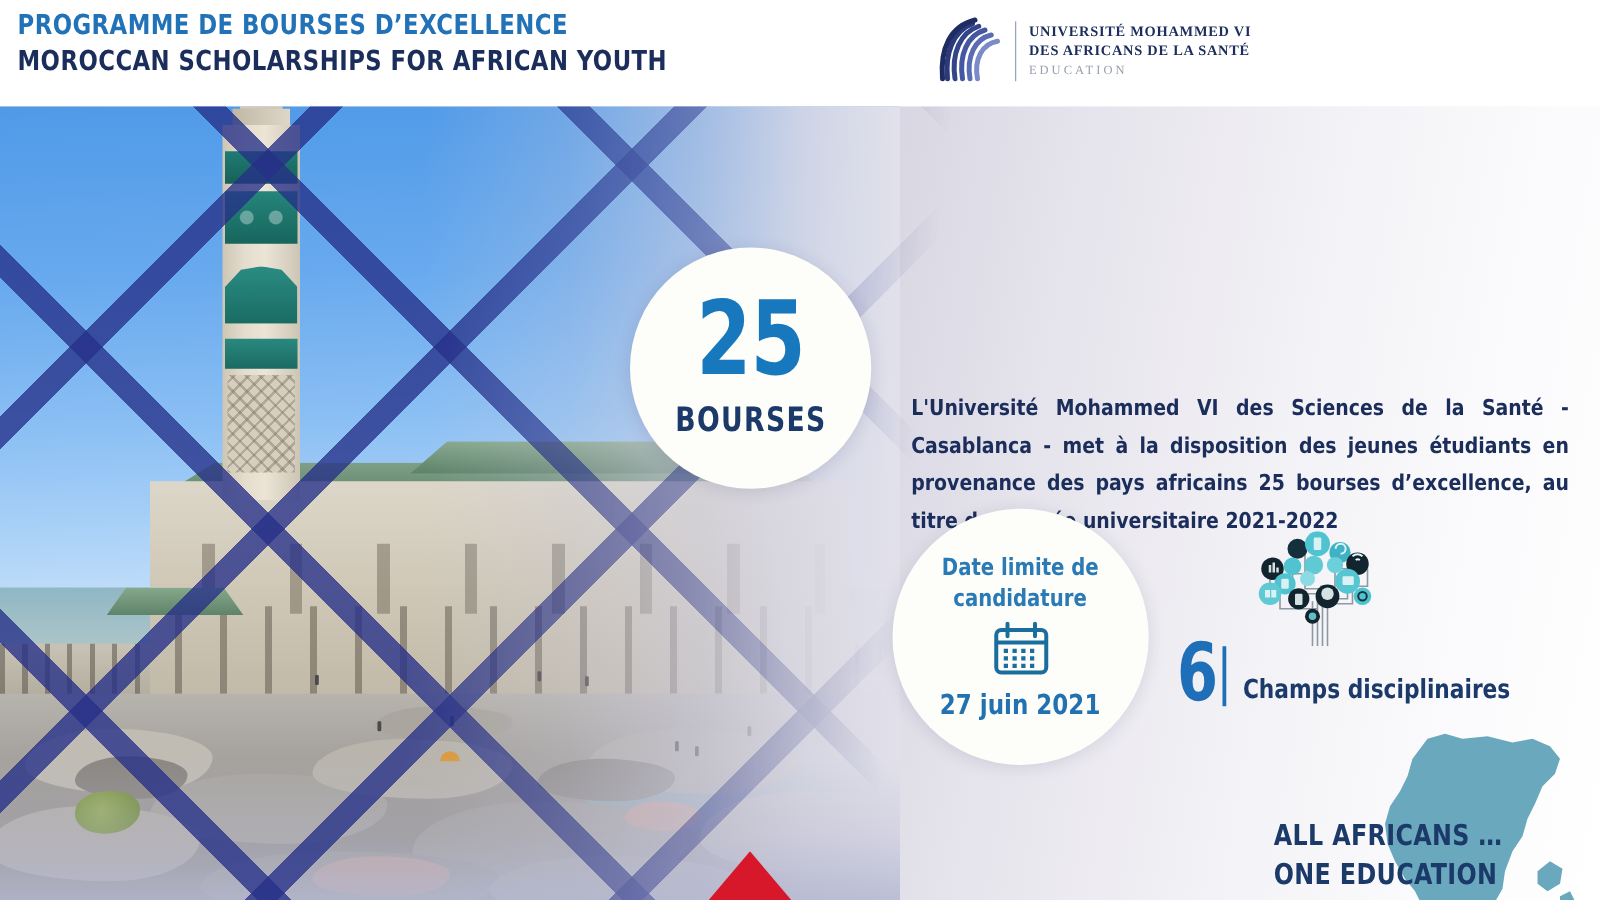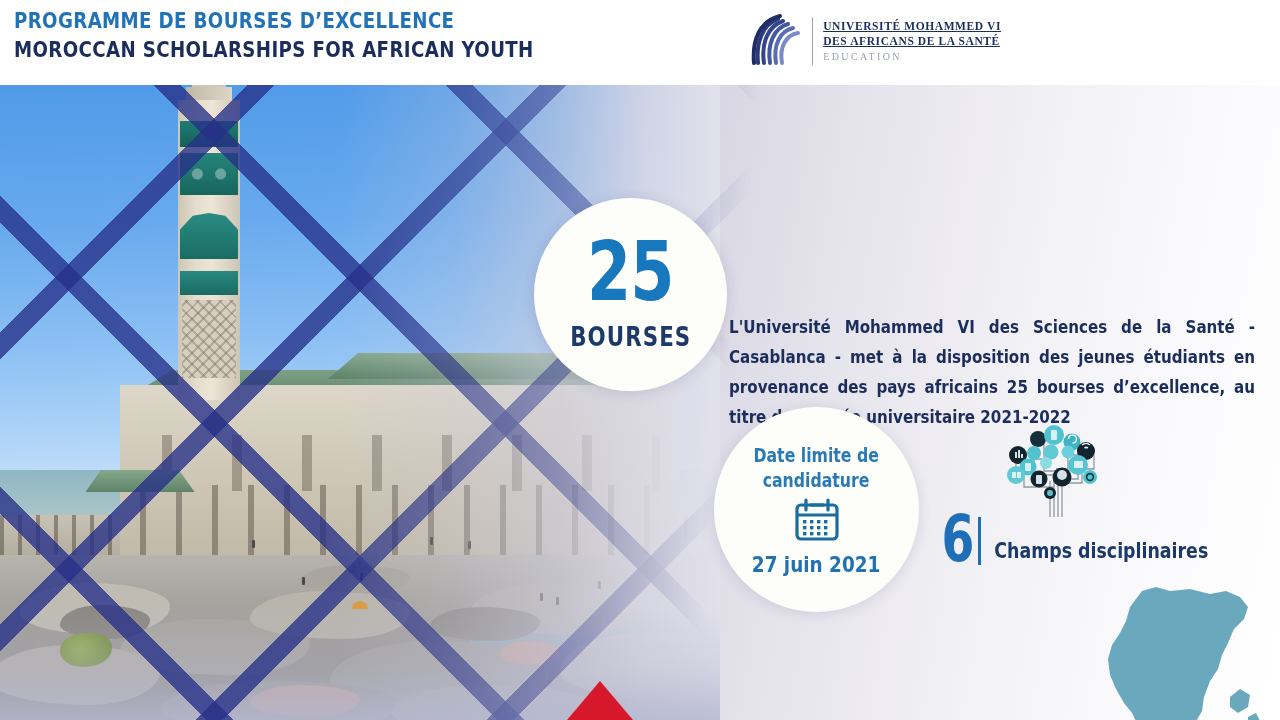--- a/index.html
+++ b/index.html
@@ -33,21 +33,20 @@
 
   
   #logo { position:absolute; right:16px; top:10px; display:flex; align-items:center; height:62px; }
   #logo-mark { width:58px; height:56px; }
   #logo-rule { width:1px; height:48px; background:#9aa3b8; margin:0 10px 0 6px; }
   #logo-text { line-height:1.32; }
   .logo-t1, .logo-t2 {
     font-size:11.5px; font-weight:bold; color:#1b2d5b;
     letter-spacing:0.6px; font-family:"Liberation Serif", serif;
     white-space:nowrap;
-    text-decoration:underline;
   }
   .logo-t3 {
     font-size:10px; color:#98a0ae; letter-spacing:2.4px;
     font-family:"Liberation Serif", serif; margin-top:1px;
   }
 
   
   #canvas {
     position:absolute; left:0; top:85px; width:1280px; height:635px;
     overflow:hidden;
@@ -173,21 +172,21 @@
     mask-image:linear-gradient(96deg, rgba(0,0,0,1) 0%, rgba(0,0,0,1) 48%, rgba(0,0,0,.55) 72%, rgba(0,0,0,0) 92%);
   }
 
   
   #flag { position:absolute; left:495px; top:596px; width:210px; height:124px; overflow:hidden; z-index:12; }
   #flag-tri { position:absolute; left:0; top:0; width:210px; height:124px;
     background:#d7182a; clip-path:polygon(50% 0, 100% 100%, 0 100%); }
 
   
   #circle-25 {
-    position:absolute; left:534px; top:113px; width:193px; height:193px;
+    position:absolute; left:504px; top:113px; width:193px; height:193px;
     border-radius:50%; background:#fdfdfa; z-index:20;
     display:flex; flex-direction:column; align-items:center; justify-content:center;
     box-shadow:0 2px 14px rgba(40,45,90,.14);
   }
   #num-25 {
     font-size:82px; font-weight:bold; color:#1878bd; line-height:.86;
     font-family:"DejaVu Sans Condensed","Liberation Sans", sans-serif;
     transform:scaleX(.86); letter-spacing:-1px;
   }
   #lbl-bourses {
@@ -439,20 +438,24 @@
   <span id="africa">
     <svg width="168" height="190" viewBox="0 0 168 190">
       <path fill="#6aa9bd" d="M44 6 L58 2 72 6 92 4 112 9 128 6 142 12 150 22 146 34 136 44 130 58 124 70
         120 84 112 96 106 112 104 126 96 140 86 152 78 166 70 176 60 182 52 176 52 164 46 154 40 140
         34 128 26 118 18 104 12 90 10 74 14 60 22 48 28 36 32 22 Z"></path>
       <path fill="#6aa9bd" d="M132 112 L142 104 152 110 150 122 140 128 132 122 Z"></path>
       <path fill="#6aa9bd" d="M150 132 L158 128 162 136 156 142 150 140 Z"></path>
     </svg>
   </span>
 
+  <div id="tagline">
+    <div class="tag-line">ALL AFRICANS …</div>
+    <div class="tag-line">ONE EDUCATION</div>
+  </div>
 
   <div id="ministry">
     <span id="arms">
       <svg width="72" height="82" viewBox="0 0 72 82">
         <ellipse cx="36" cy="44" rx="32" ry="30" fill="#f0d36a" opacity=".25"></ellipse>
 
         <path d="M26 16 L30 9 36 14 42 9 46 16 Z" fill="#e8c24a" stroke="#b9942c" stroke-width="1"></path>
         <circle cx="36" cy="6" r="2.6" fill="#e8c24a"></circle>
         <rect x="25" y="16" width="22" height="4" rx="1.6" fill="#e8c24a" stroke="#b9942c" stroke-width=".8"></rect>
 

